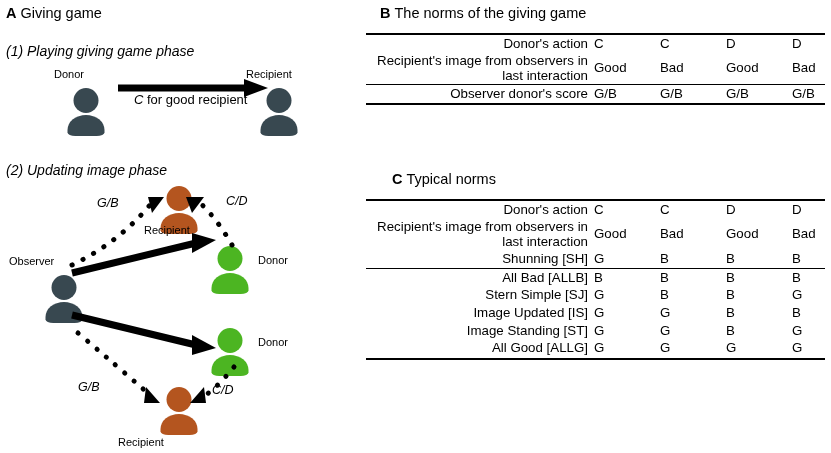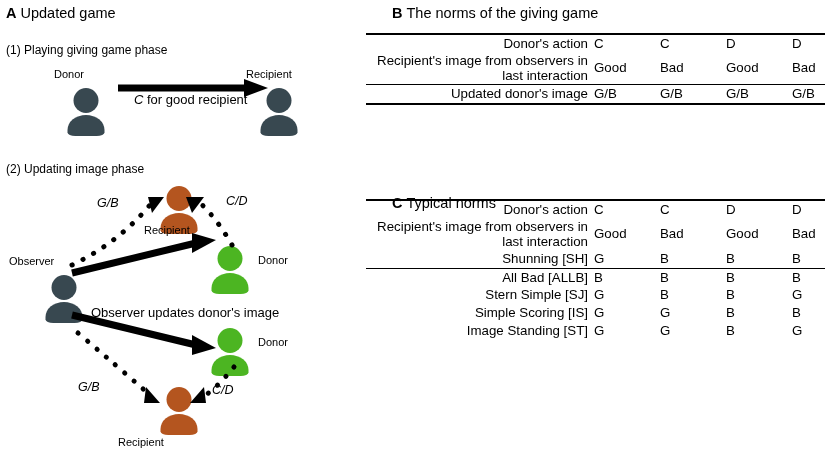--- a/index.html
+++ b/index.html
@@ -26,23 +26,24 @@
     white-space: nowrap;
     line-height: 1;
   }
   .panel-letter {
     font-weight: bold;
     margin-right: 4px;
   }
 
   
   .subcap {
-    font-size: 12px;
-    white-space: nowrap;
-    line-height: 1;
+    font-size: 14px;
+    white-space: nowrap;
+    line-height: 1;
+    font-style: italic;
   }
 
   
   .person { position: absolute; }
   .person .head,
   .person .body {
     position: absolute;
     left: 50%;
   }
   .person .head {
@@ -101,21 +102,21 @@
   .pad-cell2  { padding-top: 1px !important; padding-bottom: 2px !important; }
   .wrap2 { white-space: normal !important; }
   svg { display: block; }
 </style>
 </head>
 <body>
 
 <div id="figure">
 
   <div class="abs panel-head" style="left:6px; top:6px;">
-    <span class="panel-letter">A</span><span>Updated game</span>
+    <span class="panel-letter">A</span><span>Giving game</span>
   </div>
 
   <div class="abs subcap" style="left:6px; top:44px;">(1) Playing giving game phase</div>
 
   <div class="abs dlabel" style="left:54px; top:69px;">Donor</div>
 
   <div class="person" style="left:63px; top:88px; width:46px; height:48px;">
     <div class="head" style="top:0; width:25px; height:25px; background:#384850;"></div>
     <div class="body" style="top:27px; width:37px; height:21px; background:#384850;"></div>
   </div>
@@ -184,55 +185,54 @@
 
     <path d="M 78 178 Q 118 212 150 240" stroke="#000" stroke-width="5" stroke-linecap="round" stroke-dasharray="0.2 12" fill="none"></path>
     <polygon points="146,232 160,248 144,248" fill="#000"></polygon>
 
     <path d="M 234 212 Q 216 234 200 244" stroke="#000" stroke-width="5" stroke-linecap="round" stroke-dasharray="0.2 12" fill="none"></path>
     <polygon points="204,232 190,248 206,248" fill="#000"></polygon>
   </svg>
 
   <div class="abs ital" style="left:97px; top:197px;">G/B</div>
   <div class="abs ital" style="left:226px; top:195px;">C/D</div>
-  <div class="abs phrase" style="left:91px; top:305px;">Observer updates donor's image</div>
   <div class="abs ital" style="left:78px; top:381px;">G/B</div>
   <div class="abs ital" style="left:212px; top:384px;">C/D</div>
 
-  <div class="abs panel-head" style="left:392px; top:6px;">
+  <div class="abs panel-head" style="left:380px; top:6px;">
     <span class="panel-letter">B</span><span>The norms of the giving game</span>
   </div>
 
   <table class="ntable" style="left:366px; top:33px; width:459px;">
     <tbody>
         <tr>
       <td class="lab rule-top pad-cell" style="width:222px;">Donor's action</td>
       <td class="val rule-top pad-cell" style="width:66px;">C</td>
       <td class="val rule-top pad-cell" style="width:66px;">C</td>
       <td class="val rule-top pad-cell" style="width:66px;">D</td>
       <td class="val rule-top pad-cell">D</td>
     </tr>
     <tr>
       <td class="lab wrap2" style="vertical-align:top; line-height:1.12; padding-top:1px;">Recipient's image from observers in last interaction</td>
       <td class="val" style="vertical-align:middle;">Good</td>
       <td class="val" style="vertical-align:middle;">Bad</td>
       <td class="val" style="vertical-align:middle;">Good</td>
       <td class="val" style="vertical-align:middle;">Bad</td>
     </tr>
     <tr>
-      <td class="lab rule-mid rule-bot pad-cell">Updated donor's image</td>
+      <td class="lab rule-mid rule-bot pad-cell">Observer donor's score</td>
       <td class="val rule-mid rule-bot pad-cell">G/B</td>
       <td class="val rule-mid rule-bot pad-cell">G/B</td>
       <td class="val rule-mid rule-bot pad-cell">G/B</td>
       <td class="val rule-mid rule-bot pad-cell">G/B</td>
     </tr>
   </tbody>
     </table>
 
-  <div class="abs panel-head" style="left:392px; top:172px;margin-top:24px;">
+  <div class="abs panel-head" style="left:392px; top:172px;">
     <span class="panel-letter">C</span><span>Typical norms</span>
   </div>
 
   <table class="ntable" style="left:366px; top:199px; width:459px;">
     <tbody>
         <tr>
       <td class="lab rule-top pad-cell" style="width:222px;">Donor's action</td>
       <td class="val rule-top pad-cell" style="width:66px;">C</td>
       <td class="val rule-top pad-cell" style="width:66px;">C</td>
       <td class="val rule-top pad-cell" style="width:66px;">D</td>
@@ -261,29 +261,36 @@
       <td class="val rule-mid pad-cell">B</td>
     </tr>
     <tr>
       <td class="lab pad-cell">Stern Simple [SJ]</td>
       <td class="val pad-cell">G</td>
       <td class="val pad-cell">B</td>
       <td class="val pad-cell">B</td>
       <td class="val pad-cell">G</td>
     </tr>
     <tr>
-      <td class="lab pad-cell">Simple Scoring [IS]</td>
+      <td class="lab pad-cell">Image Updated [IS]</td>
       <td class="val pad-cell">G</td>
       <td class="val pad-cell">G</td>
       <td class="val pad-cell">B</td>
       <td class="val pad-cell">B</td>
     </tr>
     <tr>
       <td class="lab pad-cell">Image Standing [ST]</td>
       <td class="val pad-cell">G</td>
       <td class="val pad-cell">G</td>
       <td class="val pad-cell">B</td>
       <td class="val pad-cell">G</td>
+    </tr>
+    <tr>
+      <td class="lab rule-bot pad-cell2">All Good [ALLG]</td>
+      <td class="val rule-bot pad-cell2">G</td>
+      <td class="val rule-bot pad-cell2">G</td>
+      <td class="val rule-bot pad-cell2">G</td>
+      <td class="val rule-bot pad-cell2">G</td>
     </tr>
   </tbody>
     </table>
 
 </div>
 
 </body></html>

